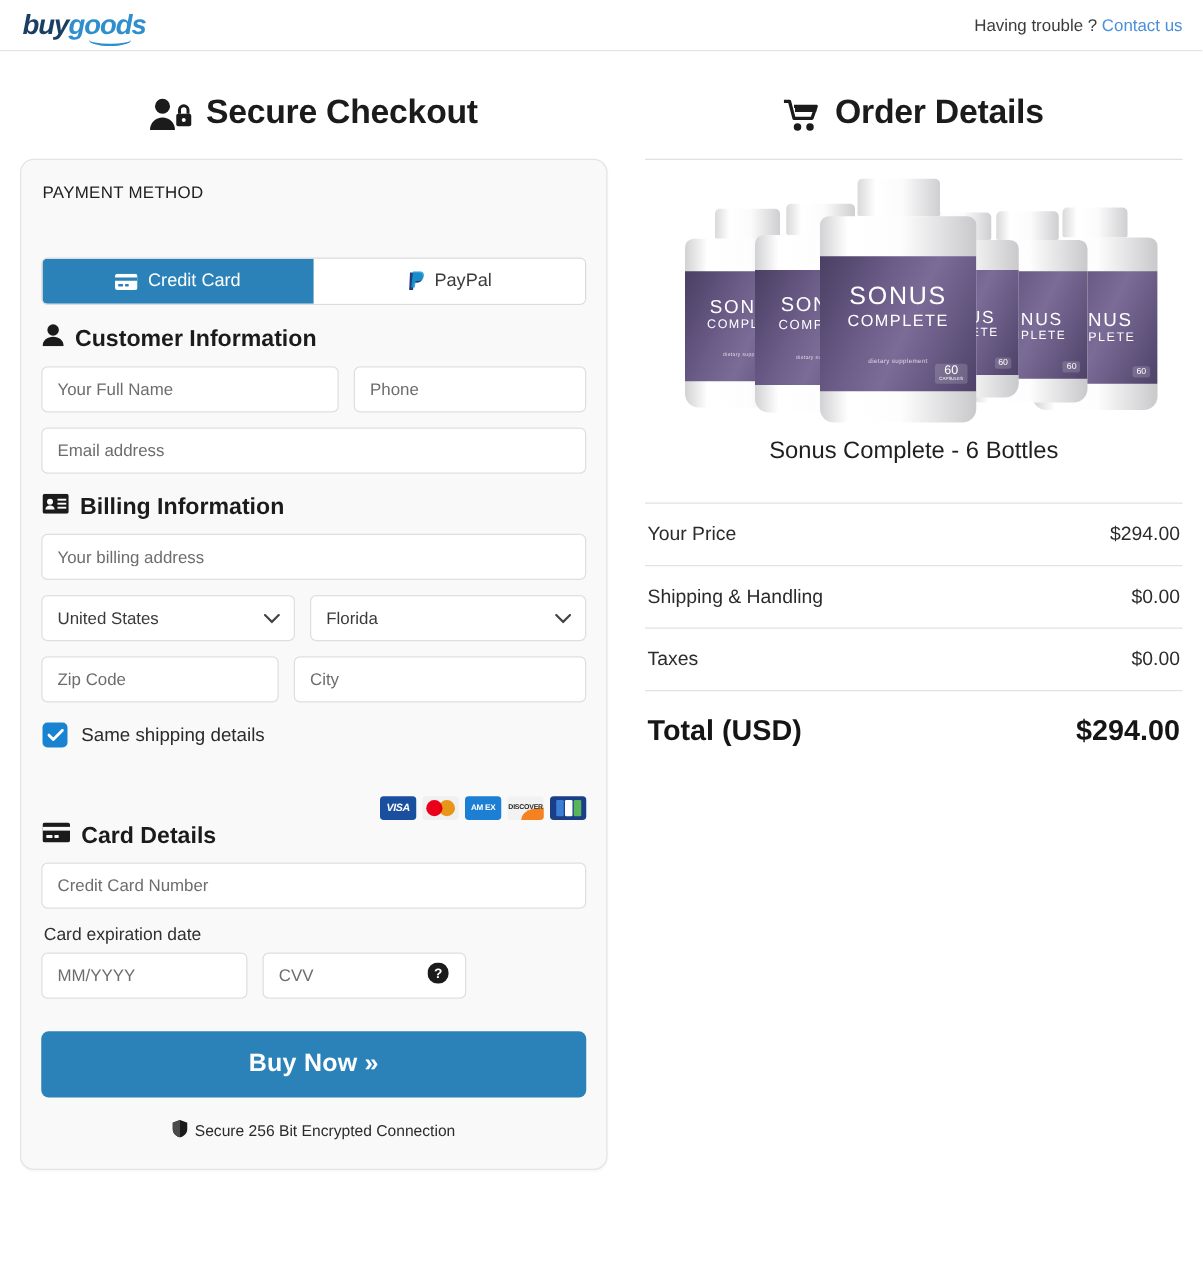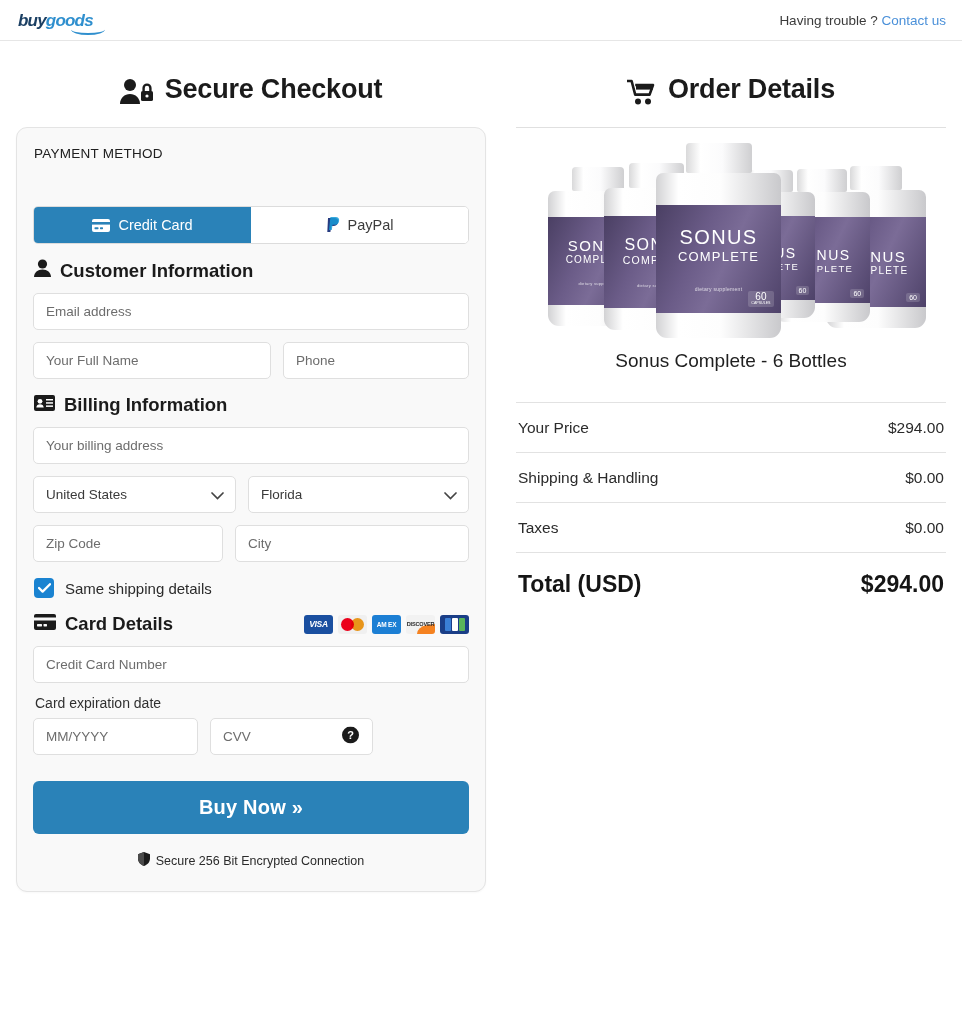--- a/index.html
+++ b/index.html
@@ -16,21 +16,21 @@
   .topbar {
     height: 41px;
     border-bottom: 1px solid #e6e6e6;
     display: flex;
     align-items: center;
     justify-content: space-between;
     padding: 0 16px 0 18px;
     background: #fff;
   }
   .logo {
-    font-size: 17px;
+    font-size: 22px;
     font-weight: bold;
     font-style: italic;
     letter-spacing: -0.8px;
     position: relative;
     line-height: 1;
     user-select: none;
   }
   .logo .buy  { color: #1b3f63; }
   .logo .goods{ color: #2f8fce; }
   .logo .swoosh {
@@ -109,21 +109,21 @@
   .subhead {
     display: flex;
     align-items: center;
     gap: 9px;
     font-size: 18.5px;
     font-weight: 600;
     color: #1b1b1b;
     margin: 15px 0 11px 1px;
   }
   .subhead.with-cards { justify-content: space-between; }
-  .subhead .lbl { display: flex; align-items: center; gap: 9px; }
+  .subhead .lbl { display: flex; align-items: center; gap: 9px; margin-top: 44px; }
 
   
   .row { display: flex; gap: 12px; margin-bottom: 12px; }
   .fld {
     height: 37px;
     border: 1px solid #dfdfdf;
     border-radius: 5px;
     background: #fff;
     font-size: 13.5px;
     color: #3a3a3a;
@@ -354,30 +354,30 @@
         <span>
           <svg width="17" height="18" viewBox="0 0 17 18">
             <circle cx="8.5" cy="5" r="4.6" fill="#1b1b1b"></circle>
             <path d="M0 18c0-4.7 3.8-7.6 8.5-7.6S17 13.3 17 18z" fill="#1b1b1b"></path>
           </svg>
         </span>
         <span>Customer Information</span>
       </div>
 
       <div class="row">
-        <input class="fld" type="text" placeholder="Email address" style="">
-      </div>
-
-      <div class="row">
         <div class="w-fullname">
           <input class="fld" type="text" placeholder="Your Full Name" style="">
         </div>
         <div class="w-phone">
           <input class="fld" type="text" placeholder="Phone" style="">
         </div>
+      </div>
+
+      <div class="row">
+        <input class="fld" type="text" placeholder="Email address" style="">
       </div>
 
       
       <div class="subhead">
         <span>
           <svg width="21" height="16" viewBox="0 0 21 16">
             <rect x="0" y="0" width="21" height="16" rx="2" fill="#1b1b1b"></rect>
             <circle cx="6" cy="6.3" r="2.4" fill="#fff"></circle>
             <path d="M2.3 12.6c0-2.1 1.7-3.3 3.7-3.3s3.7 1.2 3.7 3.3z" fill="#fff"></path>
             <rect x="12" y="4" width="7" height="1.5" fill="#fff"></rect>

